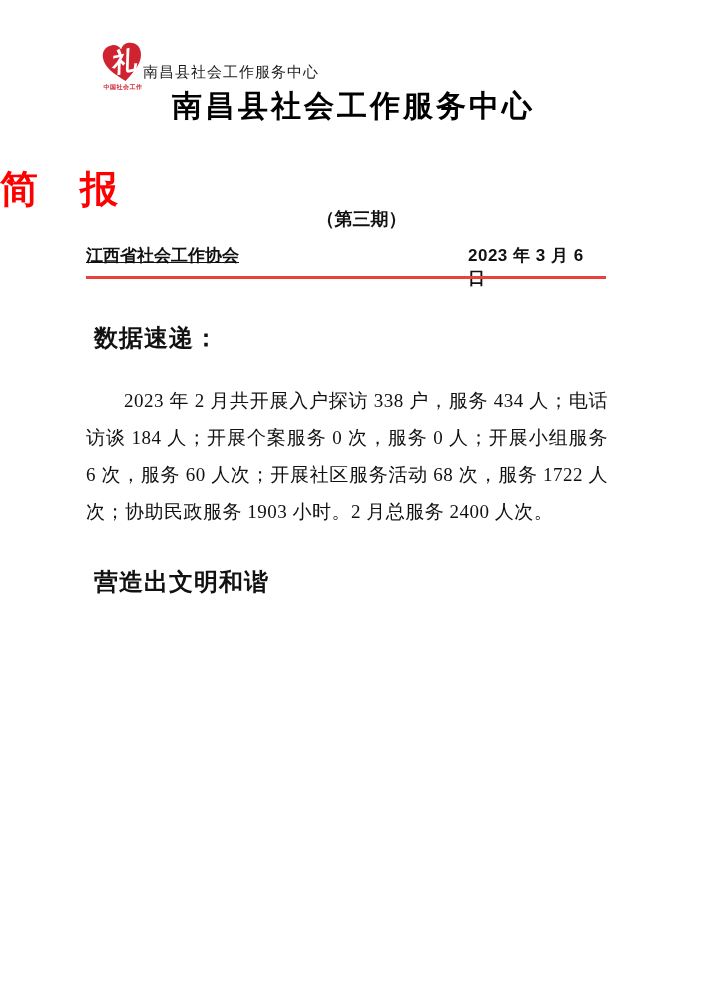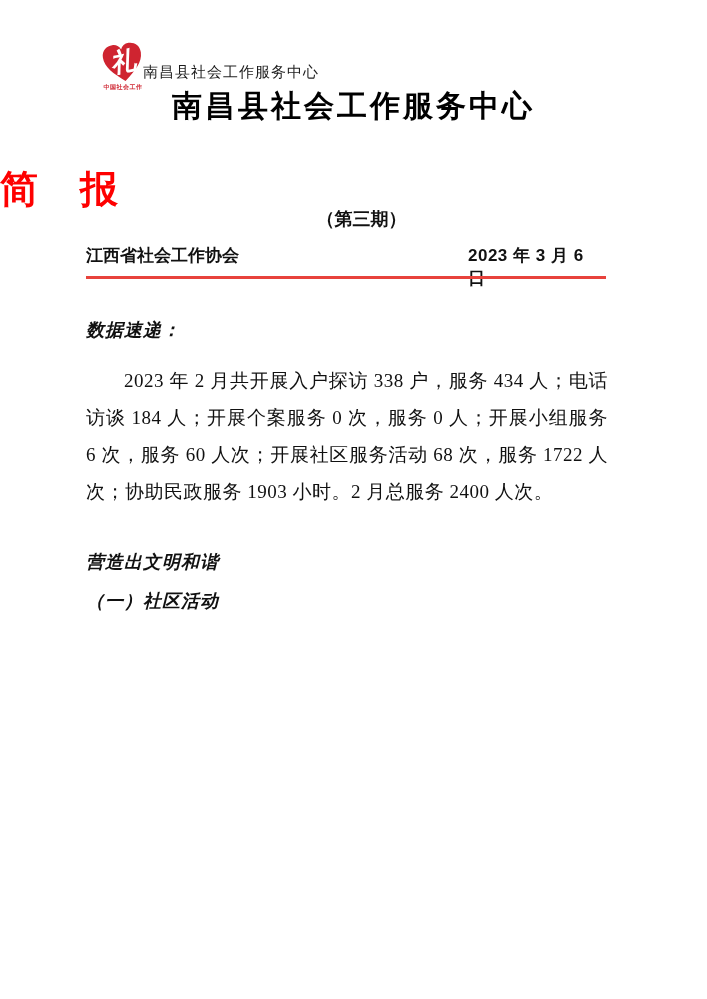--- a/index.html
+++ b/index.html
@@ -53,43 +53,42 @@
     margin-top:26px;
   }
   .issue{
     position:absolute;left:16px;right:0;top:207px;
     text-align:center;
     font-size:18px;font-weight:bold;
   }
   .meta-row{
     position:absolute;left:86px;top:244px;width:520px;height:22px;
     font-family:"Liberation Sans","DejaVu Sans",sans-serif;
-    font-weight:bold;font-size:17px;
+    font-weight:bold;font-size:17px;text-decoration:underline;
   }
   .meta-row .date{
     position:absolute;left:382px;top:0;
     letter-spacing:0.5px;
   }
   .rule{
     position:absolute;left:86px;top:276px;width:520px;height:3px;
     background:var(--rule-red);
   }
   
   .content{
     position:absolute;left:86px;top:318px;width:522px;
   }
   .content h3{
-    margin:0;
-    font-size:18px;line-height:24px;
+    margin:8px;
+    font-size:24px;line-height:24px;
     font-weight:bold;
     letter-spacing:1px;
-    font-style:italic;
   }
   .content p{
-    margin:20px 0 0 0;
+    margin:32px 0 0 0;
     font-size:19px;line-height:37px;
     text-align:justify;
     text-indent:2em;
     letter-spacing:0.5px;
   }
   .content .record-heading{margin-top:40px;}
   .content .section-heading{margin-top:15px;}
 </style>
 </head>
 <body>
@@ -117,16 +116,15 @@
     <span class="date">2023 年 3 月 6 日</span>
   </div>
 
   <div class="rule"></div>
 
   <div class="content">
     <h3>数据速递：</h3>
     <p>2023 年 2 月共开展入户探访 338 户，服务 434 人；电话访谈 184 人；开展个案服务 0 次，服务 0 人；开展小组服务 6 次，服务 60 人次；开展社区服务活动 68 次，服务 1722 人次；协助民政服务 1903 小时。2 月总服务 2400 人次。</p>
 
     <h3 class="record-heading">营造出文明和谐</h3>
-    <h3 class="section-heading">（一）社区活动</h3>
   </div>
 
 </div>
 
 </body></html>

